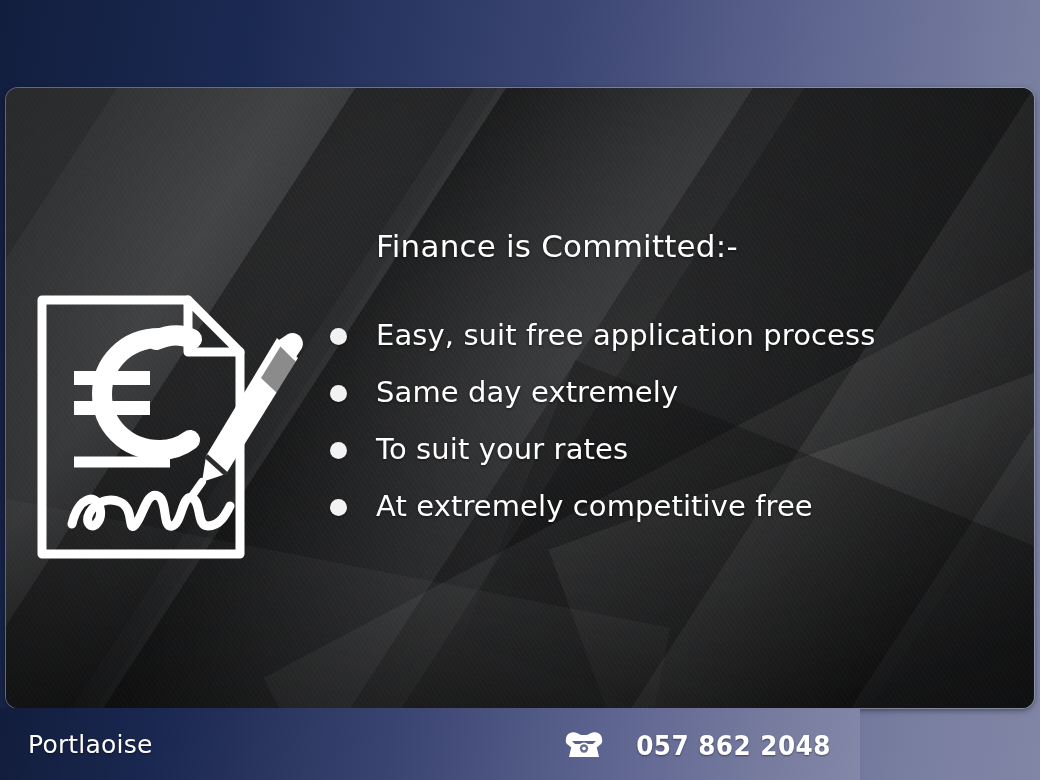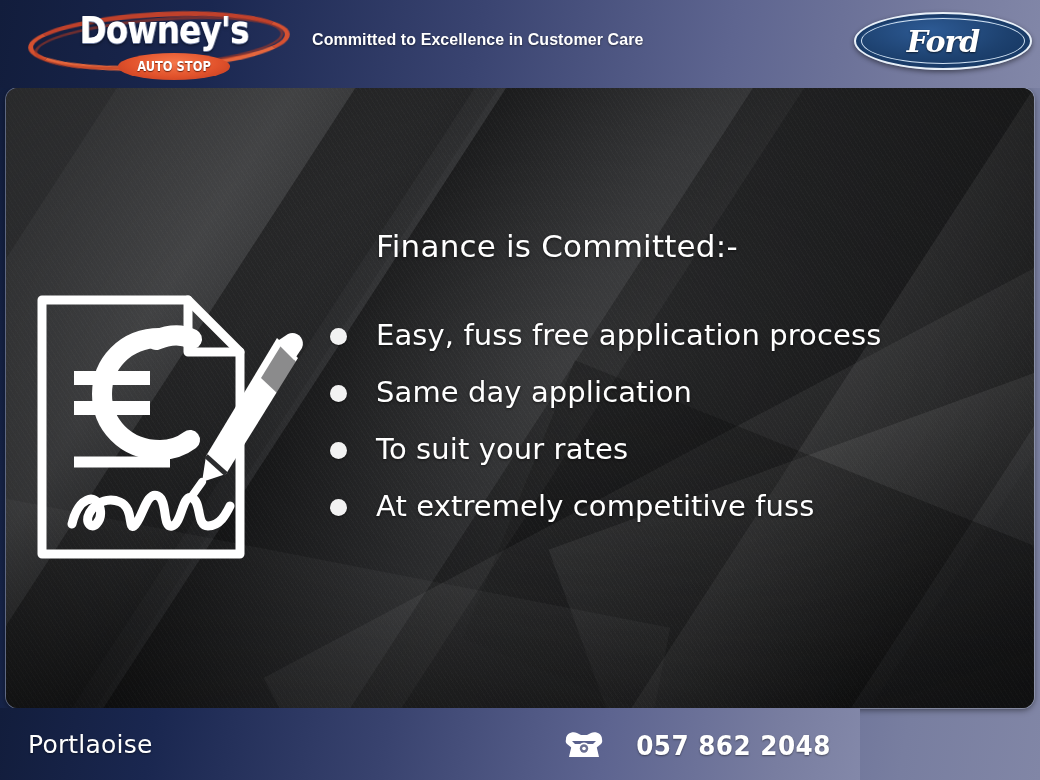--- a/index.html
+++ b/index.html
@@ -285,39 +285,20 @@
     text-shadow: 0 1px 2px rgba(0,0,0,.45);
     white-space: nowrap;
   }
   .phone-icon { display: block; }
 </style>
 </head>
 <body>
 
 <div class="banner">
 
-  <div class="header">
-
-    <div class="logo-downeys">
-      <div class="logo-ring"></div>
-      <div class="logo-ring ring2"></div>
-      <div class="logo-word">Downey's</div>
-      <div class="logo-badge">
-        <div class="logo-badge-text">AUTO STOP</div>
-      </div>
-    </div>
-
-    <div class="tagline">Committed to Excellence in Customer Care</div>
-
-    <div class="logo-ford">
-      <div class="ford-oval"></div>
-      <div class="ford-inner-ring"></div>
-      <div class="ford-script">Ford</div>
-    </div>
-  </div>
 
   <div class="panel">
     <div class="panel-bg">
       <div class="fold f1"></div>
       <div class="fold f2"></div>
       <div class="fold f3"></div>
       <div class="fold f4"></div>
       <div class="fold f5"></div>
       <div class="fold f6"></div>
       <div class="fold f7"></div>
@@ -351,24 +332,24 @@
       <path d="M252 62 L231 96 L248 112 L266 80 Z" fill="#2b2c2e" opacity=".55"></path>
       <path d="M258 52 C266 48 276 56 272 66 L264 78 L246 60 Z" fill="#ffffff"></path>
 
       <path d="M172 200 L162 214" stroke="#ffffff" stroke-width="8" stroke-linecap="round"></path>
     </svg>
   </div>
 
   <div class="headline">Finance is Committed:-</div>
 
   <ul class="bullets">
-    <li>Easy, fuss free application process</li>
-    <li>Same day application</li>
+    <li>Easy, suit free application process</li>
+    <li>Same day extremely</li>
     <li>To suit your rates</li>
-    <li>At extremely competitive fuss</li>
+    <li>At extremely competitive free</li>
   </ul>
 
   <div class="footer">
     <div class="footer-loc">Portlaoise</div>
     <div class="footer-phone">
       <span class="phone-icon">
         <svg width="42" height="32" viewBox="0 0 42 32" xmlns="http://www.w3.org/2000/svg">
 
           <path d="M3 11 C3 6 9 3 14 5 L18 7 L15 13 L11 11 C9 10 8 12 9 13 L12 16 L9 20 L4 16 C2 14 3 12 3 11 Z" fill="#ffffff"></path>
           <path d="M39 11 C39 6 33 3 28 5 L24 7 L27 13 L31 11 C33 10 34 12 33 13 L30 16 L33 20 L38 16 C40 14 39 12 39 11 Z" fill="#ffffff"></path>

